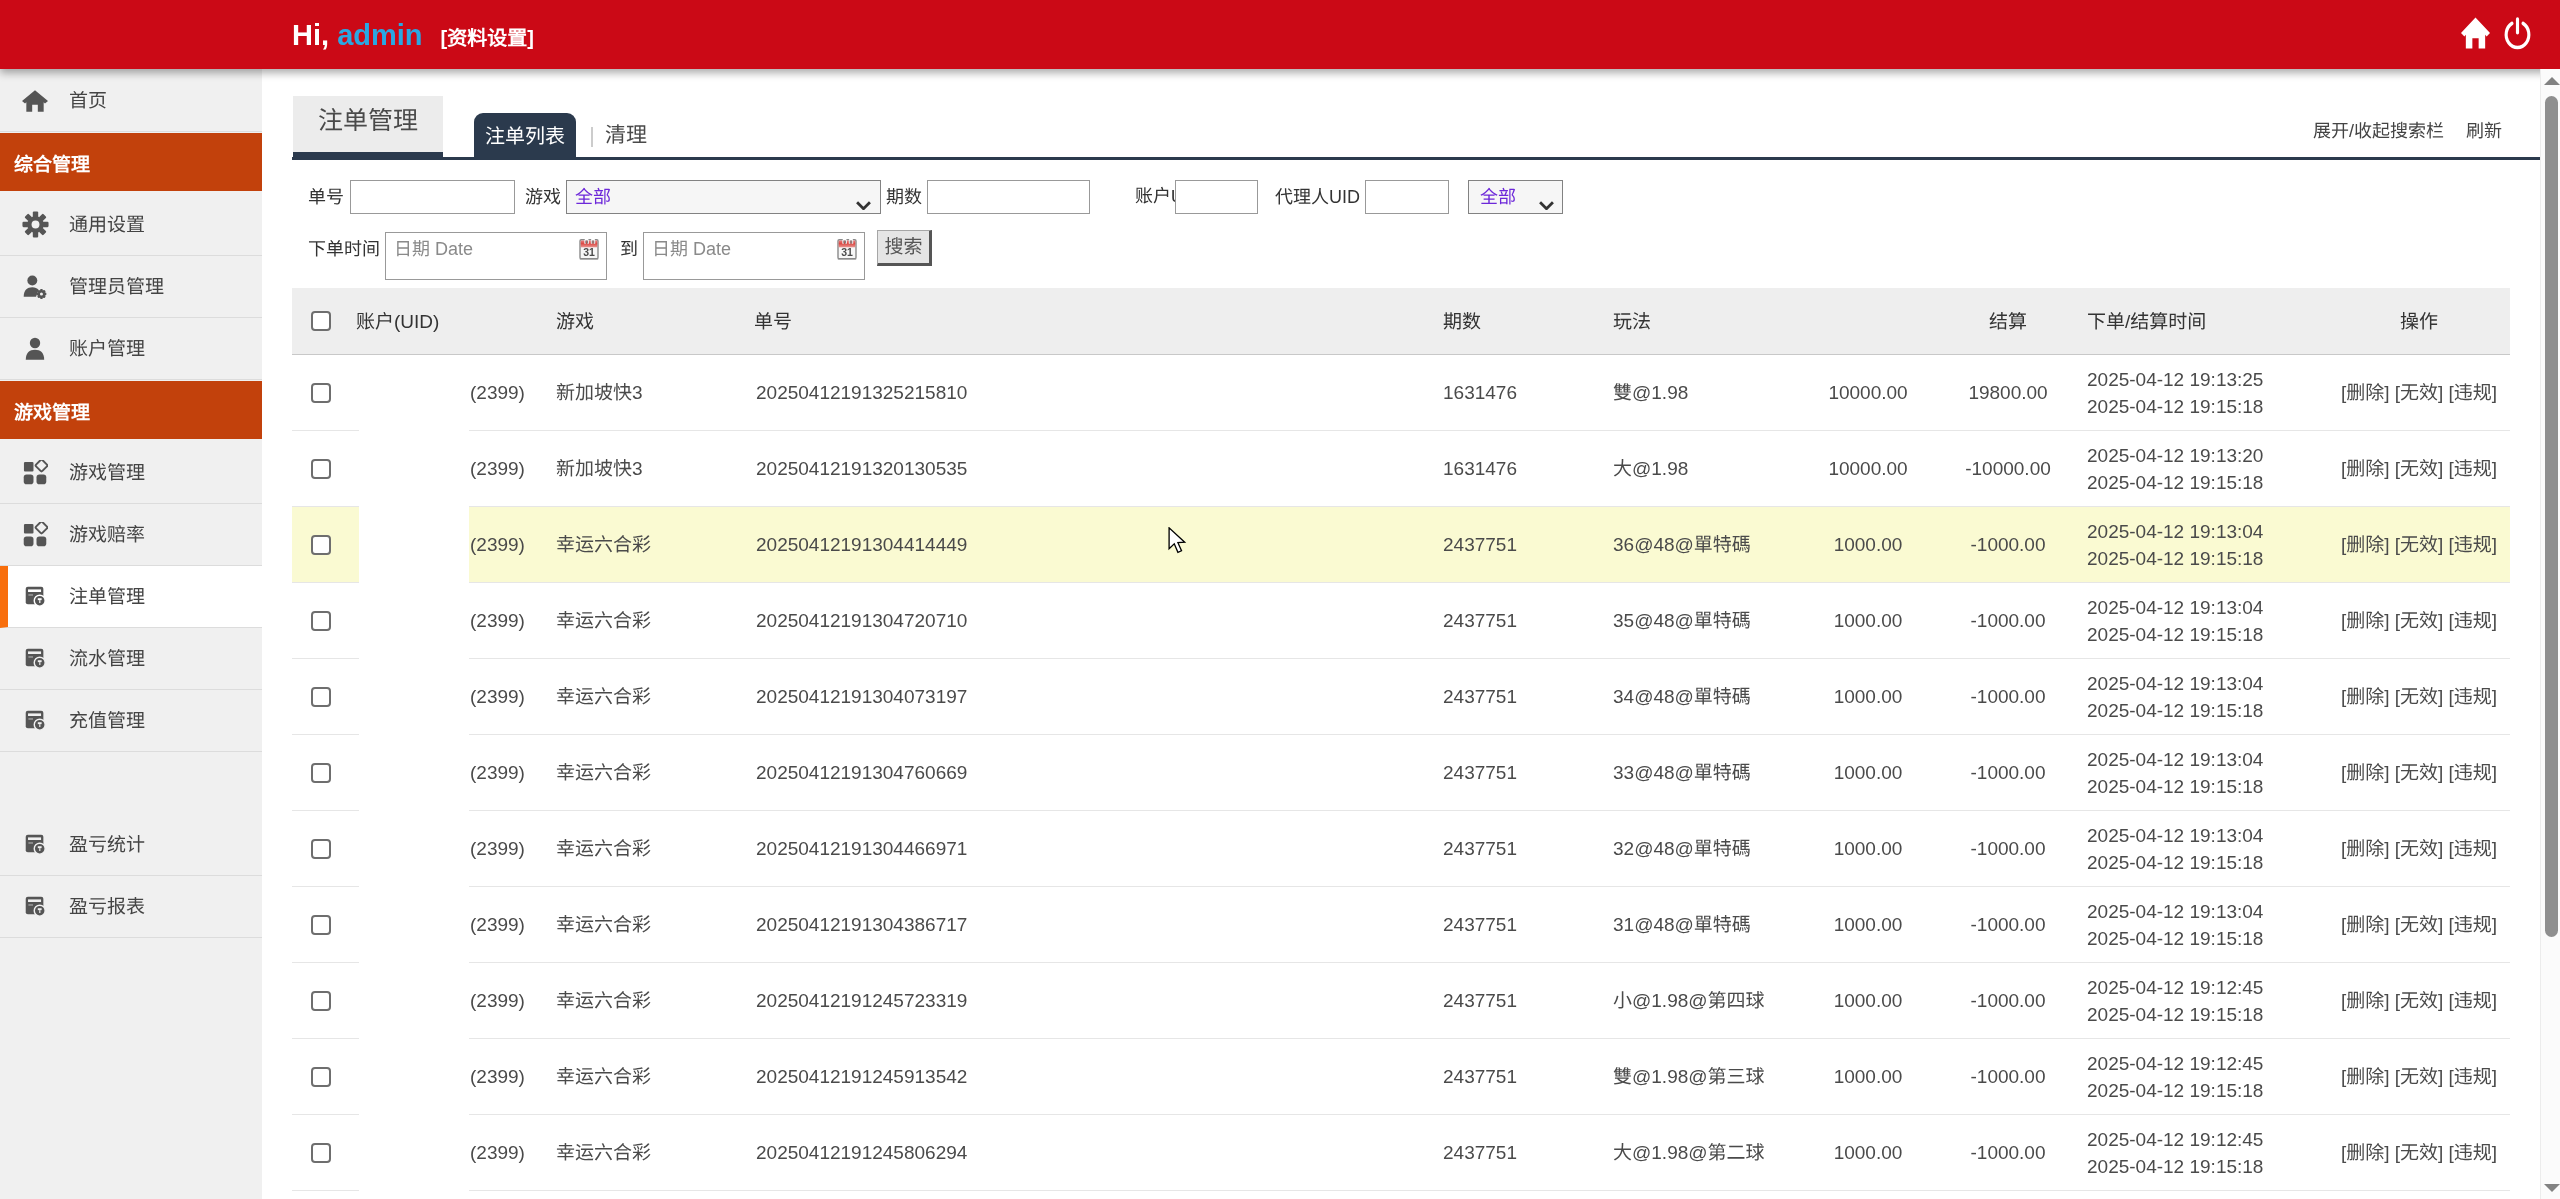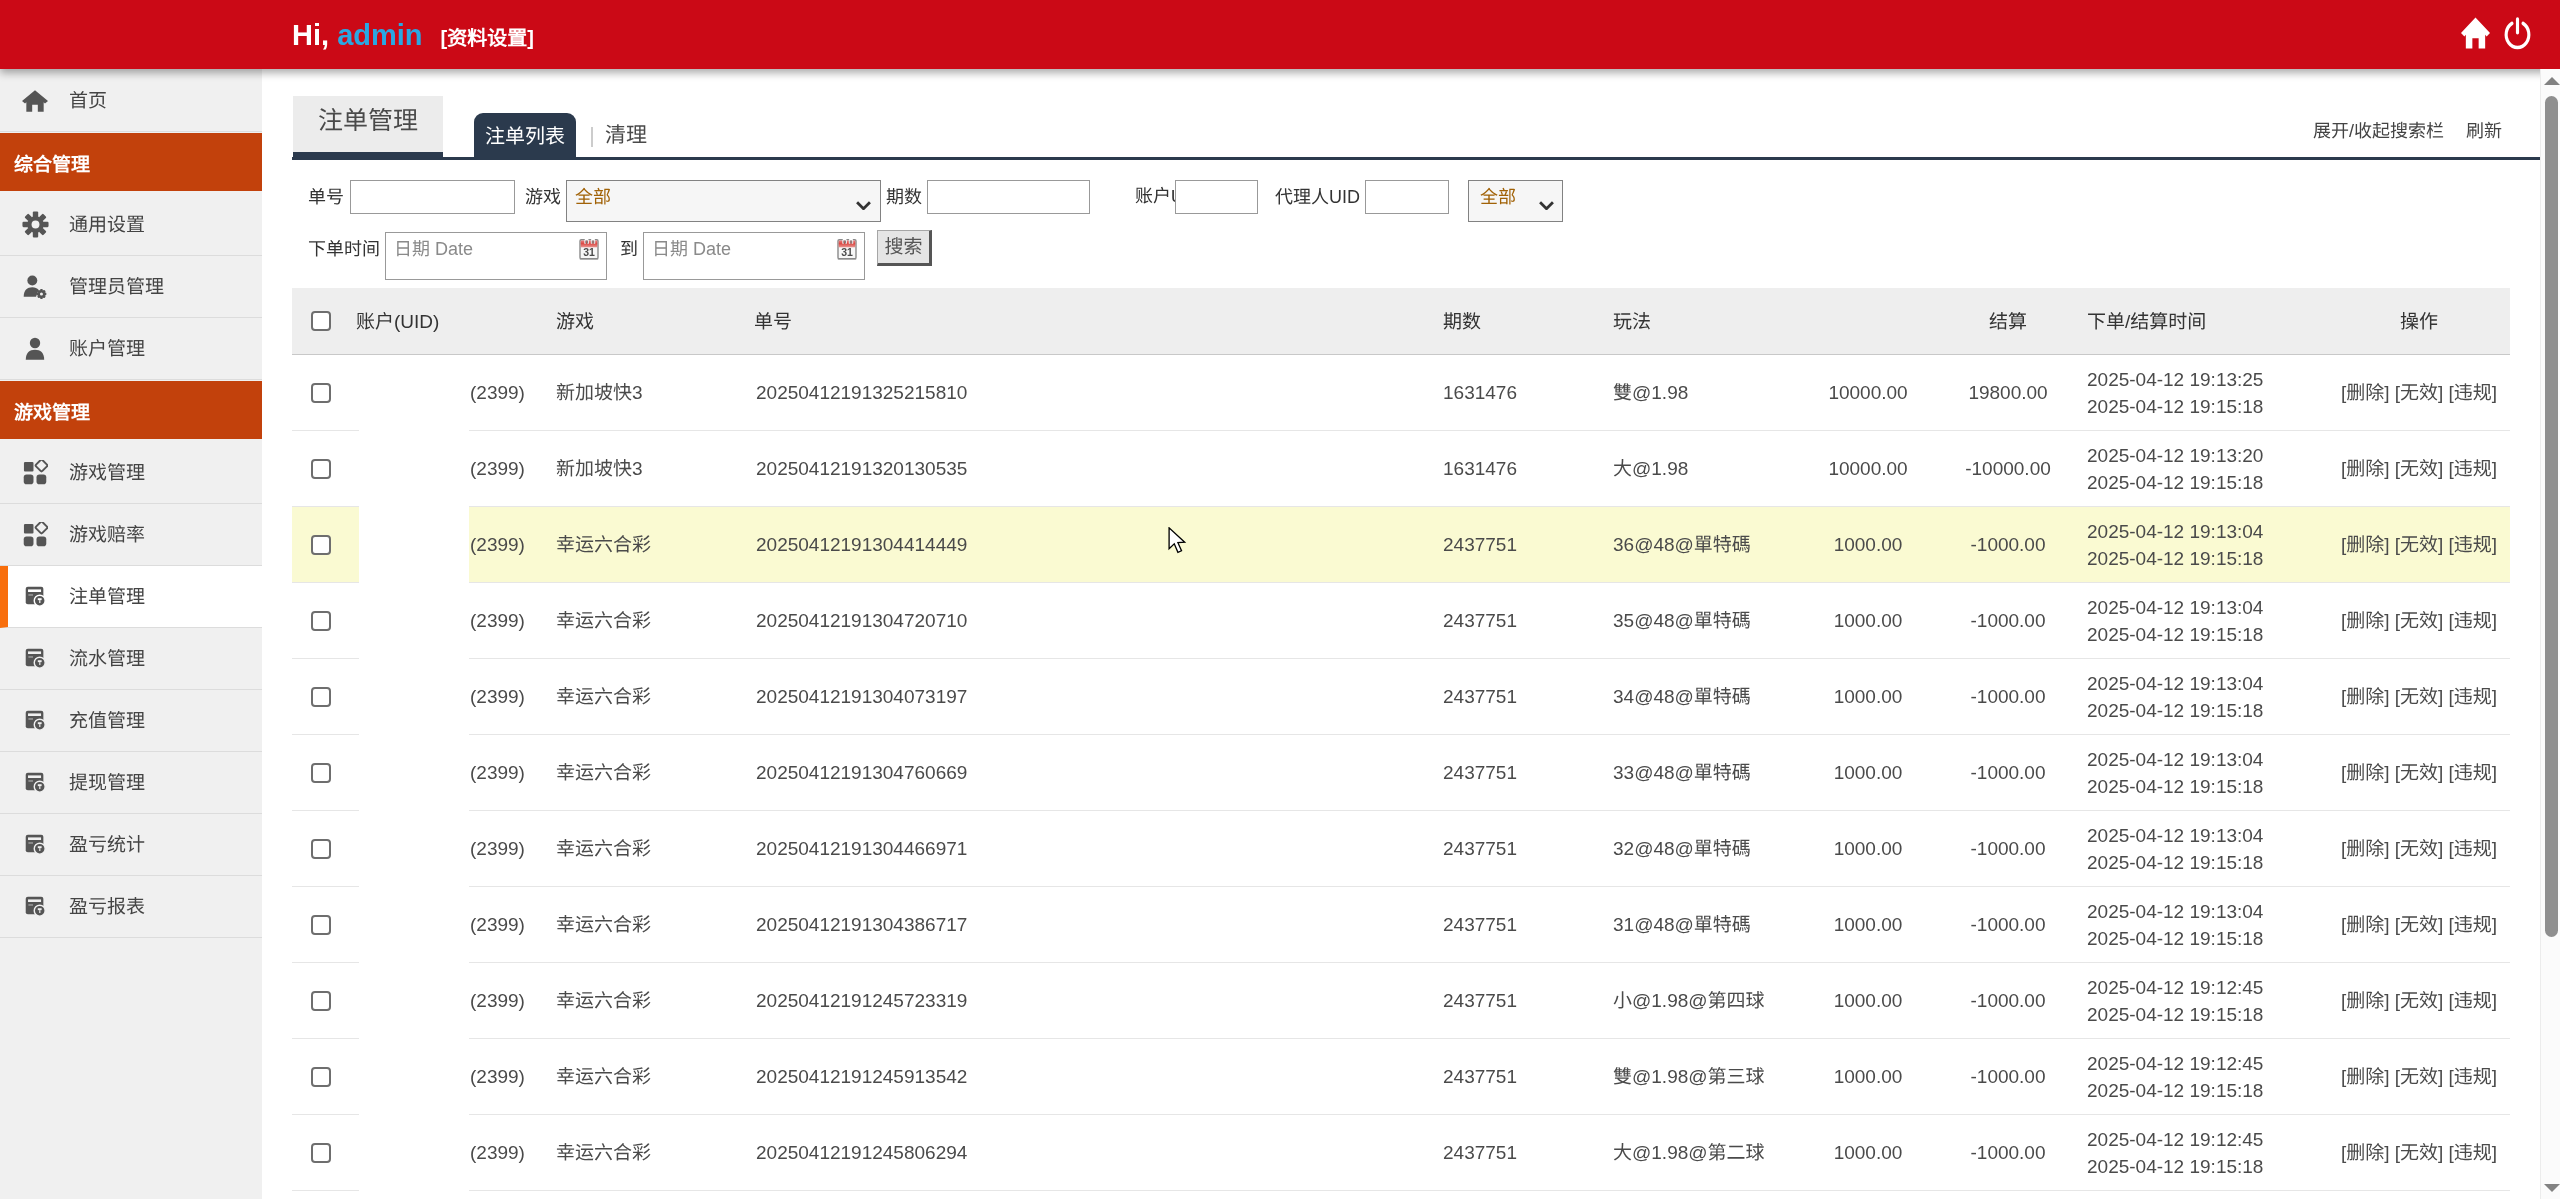--- a/index.html
+++ b/index.html
@@ -23,21 +23,21 @@
   .band span { position:absolute; left:14px; top:50%; transform:translateY(-50%); }
   .content { position:absolute; left:262px; top:69px; width:2279px; height:1130px; background:#fff; }
   .tabline { position:absolute; left:292px; top:157px; width:2249px; height:3px; background:#2b3a4d; }
   .tab-main { position:absolute; left:293px; top:96px; width:150px; height:64px; background:#ececec; border-bottom:8px solid #2b3a4d; color:#4a4a4a; font-size:25px; text-align:center; line-height:49px; }
   .tab-sub { position:absolute; left:474px; top:113px; width:102px; height:47px; background:#2b3a4d; border-radius:9px 9px 0 0; color:#fff; font-size:20px; text-align:center; line-height:47px; }
   .tab-clean { position:absolute; left:605px; top:113px; height:47px; line-height:44px; font-size:21px; color:#4a4a4a; }
   .tab-sep { position:absolute; left:591px; top:127px; width:2px; height:20px; background:#ccc; }
   .tbx { position:absolute; top:120px; height:22px; line-height:22px; font-size:18px; color:#444; }
   label.f { position:absolute; font-size:18px; color:#333; height:34px; line-height:34px; }
   .inp { position:absolute; height:34px; border:1px solid #999; background:#fff; }
-  .sel { position:absolute; height:42px; border:1px solid #828282; background:#f6f6f6; font-size:18px; color:#a16207; }
+  .sel { position:absolute; height:34px; border:1px solid #828282; background:#f6f6f6; font-size:18px; color:#6d28d9; }
   .sel .st { position:absolute; left:8px; top:0; line-height:32px; }
   .sel .ch { position:absolute; right:9px; top:13px; }
   .dinp { position:absolute; height:48px; border:1px solid #999; background:#fff; }
   .dinp .ph { position:absolute; left:8px; top:0; line-height:32px; font-size:18px; color:#8a8a8a; }
   .dinp .cal { position:absolute; right:5px; top:4px; }
   .btn-search { position:absolute; left:877px; top:230px; width:55px; height:36px; background:#e5e5e5; border:1px solid #a6a6a6; border-right:3px solid #555; border-bottom:3px solid #555; font-size:19px; color:#555; text-align:center; line-height:31px; }
   .thead { position:absolute; left:292px; top:288px; width:2218px; height:67px; background:#eeeeee; border-bottom:1px solid #c8c8c8; }
   .th { position:absolute; top:0; height:67px; line-height:67px; font-size:19px; color:#333; }
   .row { position:absolute; left:292px; width:2218px; height:76px; border-bottom:1px solid #e6e6e6; }
   .row.hl { background:#fafad2; }
@@ -200,35 +200,20 @@
             <rect x="4.2" y="4.6" width="13.6" height="2.7" fill="#f0f0f0"></rect>
             <rect x="4.6" y="9.6" width="4.8" height="1.6" fill="#9a9a9a"></rect>
             <circle cx="16.4" cy="16.4" r="5.7" stroke="#f0f0f0" stroke-width="1.5"></circle>
             <rect x="14.4" y="13.8" width="4" height="2" fill="#f0f0f0"></rect>
             <rect x="15.9" y="15.8" width="1.2" height="3" fill="#f0f0f0"></rect>
           </g>
         </svg>
       </span>
       <span class="tx">充值管理</span>
     </div>
-<div class="mi" style="top:683px;">
-      <span class="ic">
-        <svg width="23" height="23" viewBox="0 0 24 24">
-          <g fill="#555555">
-            <rect x="1.8" y="1.8" width="18.4" height="18.4" rx="2.2"></rect>
-            <rect x="4.2" y="4.6" width="13.6" height="2.7" fill="#f0f0f0"></rect>
-            <rect x="4.6" y="9.6" width="4.8" height="1.6" fill="#9a9a9a"></rect>
-            <circle cx="16.4" cy="16.4" r="5.7" stroke="#f0f0f0" stroke-width="1.5"></circle>
-            <rect x="14.4" y="13.8" width="4" height="2" fill="#f0f0f0"></rect>
-            <rect x="15.9" y="15.8" width="1.2" height="3" fill="#f0f0f0"></rect>
-          </g>
-        </svg>
-      </span>
-      <span class="tx">提现管理</span>
-    </div>
 <div class="mi" style="top:745px;">
       <span class="ic">
         <svg width="23" height="23" viewBox="0 0 24 24">
           <g fill="#555555">
             <rect x="1.8" y="1.8" width="18.4" height="18.4" rx="2.2"></rect>
             <rect x="4.2" y="4.6" width="13.6" height="2.7" fill="#f0f0f0"></rect>
             <rect x="4.6" y="9.6" width="4.8" height="1.6" fill="#9a9a9a"></rect>
             <circle cx="16.4" cy="16.4" r="5.7" stroke="#f0f0f0" stroke-width="1.5"></circle>
             <rect x="14.4" y="13.8" width="4" height="2" fill="#f0f0f0"></rect>
             <rect x="15.9" y="15.8" width="1.2" height="3" fill="#f0f0f0"></rect>

